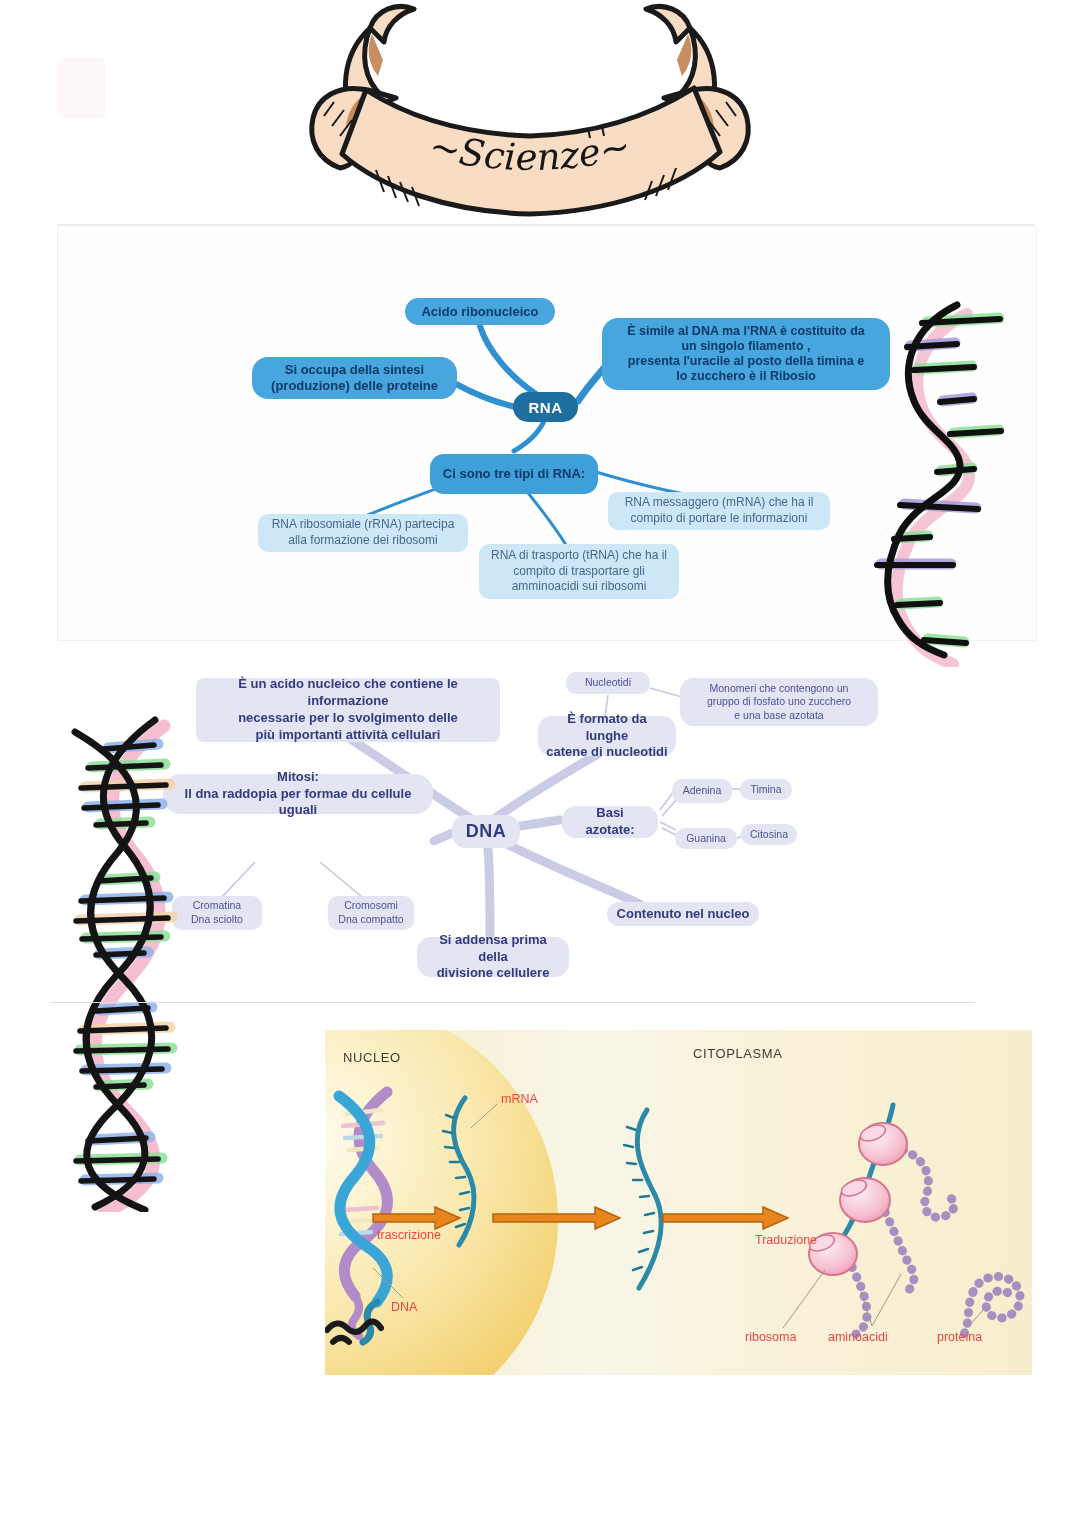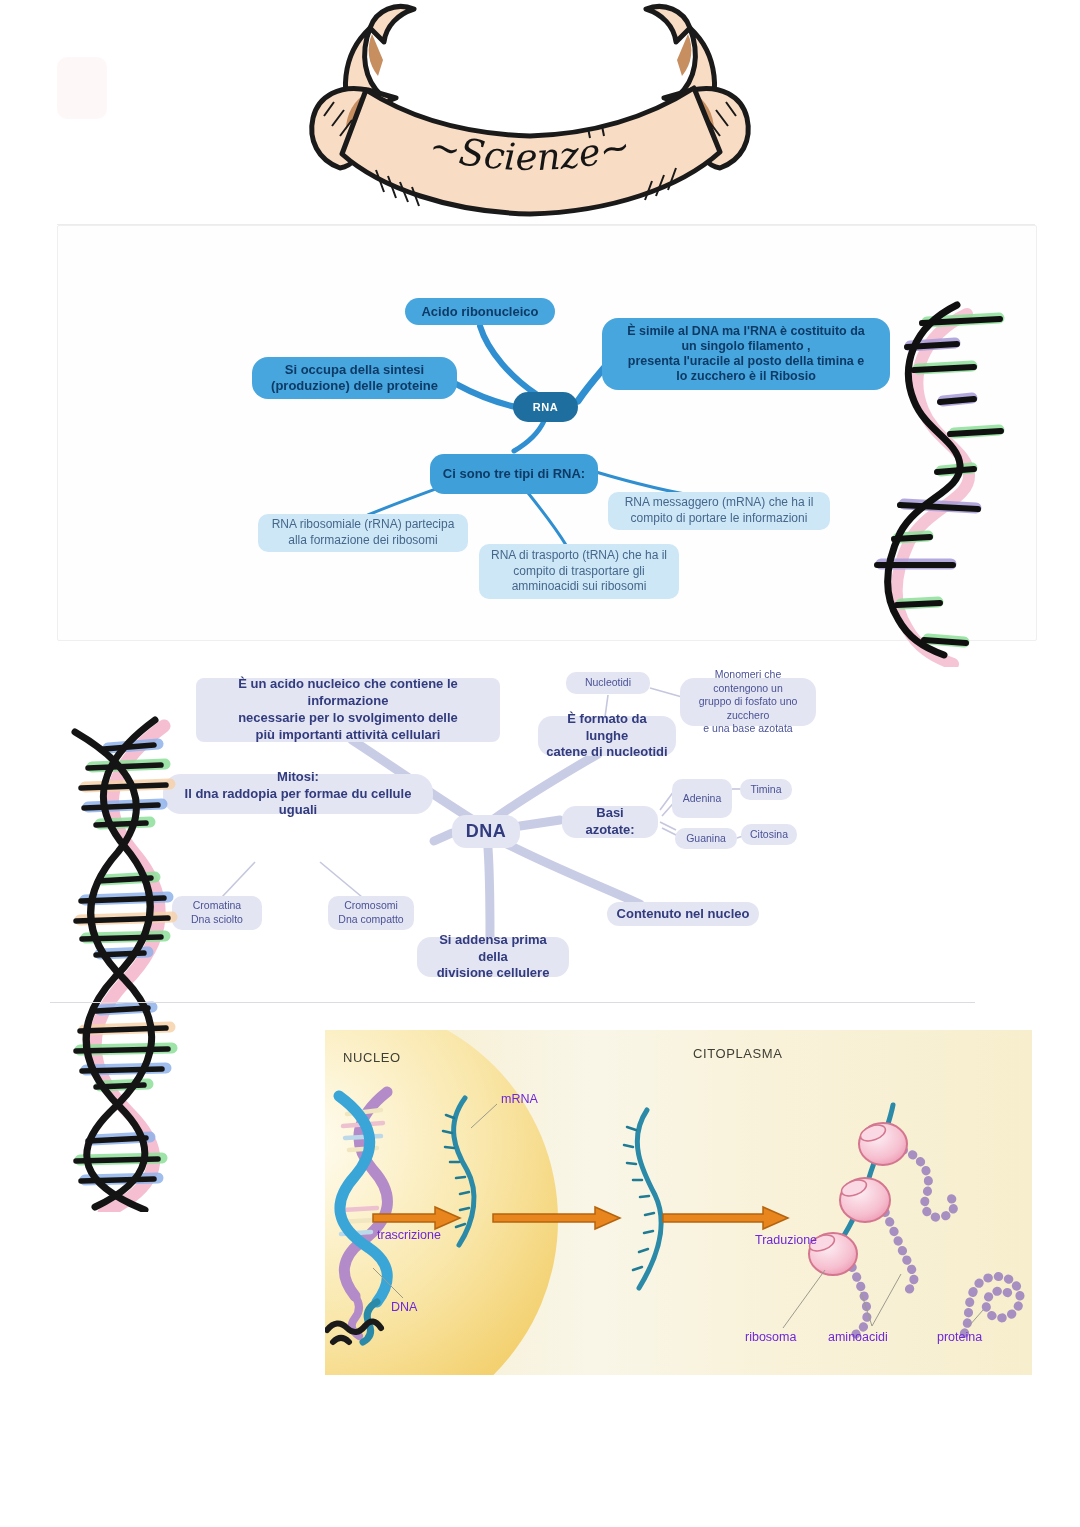--- a/index.html
+++ b/index.html
@@ -2,30 +2,30 @@
 <html><head>
 <meta charset="utf-8">
 <style>
   html,body{margin:0;padding:0;background:#fff;}
   #page{position:relative;width:1080px;height:1527px;background:#ffffff;overflow:hidden;
         font-family:"Liberation Sans",sans-serif;}
   .node{position:absolute;display:flex;align-items:center;justify-content:center;
         text-align:center;white-space:pre-line;box-sizing:border-box;padding:2px 8px;
         border-radius:14px;}
   .blue-mid{background:#47a6de;color:#0e3a66;font-weight:bold;font-size:13px;line-height:1.22;}
-  .blue-dark{background:#1e6f9f;color:#ffffff;font-weight:bold;font-size:11px;border-radius:15px;letter-spacing:.5px;}
+  .blue-dark{background:#1e6f9f;color:#ffffff;font-weight:bold;font-size:15px;border-radius:15px;letter-spacing:.5px;}
   .blue-light{background:#cde7f7;color:#45678a;font-size:12px;line-height:1.3;border-radius:10px;}
   .lav{background:#e4e5f2;color:#313b7e;font-weight:bold;font-size:13px;line-height:1.3;}
   .lav-big{font-size:18px;letter-spacing:.5px;}
   .lav-small{background:#e4e5f2;color:#4a5296;font-size:10.5px;line-height:1.3;font-weight:normal;border-radius:10px;}
   .svg-abs{position:absolute;}
   .divider{position:absolute;height:0;border-top:1.5px solid #ececec;}
   .card{position:absolute;border:1px solid #efefef;background:#fffefe;border-radius:2px;}
   .dlabel{position:absolute;color:#3e3e35;font-size:13px;letter-spacing:.6px;}
-  .dlabel-small{position:absolute;color:#6d28d9;font-size:12.5px;}
+  .dlabel-small{position:absolute;color:#ef4444;font-size:12.5px;}
   .watermark{position:absolute;left:57px;top:57px;width:50px;height:62px;border-radius:10px;
              background:#fbf0f2;opacity:.55;}
 </style>
 </head>
 <body>
 
 <div id="page">
 
   <div class="watermark"></div>
 
@@ -145,28 +145,28 @@
         <path d="M737,838 L743,836"></path>
       <path d="M255,862 L222,897"></path>
         <path d="M320,862 L362,897"></path>
     </g>
   </svg>
 
   <div class="node lav" style="left:196px;top:678px;width:304px;height:64px;border-radius:8px;">È un acido nucleico che contiene le informazione
 necessarie per lo svolgimento delle
 più importanti attività cellulari</div>
   <div class="node lav-small" style="left:566px;top:672px;width:84px;height:22px;">Nucleotidi</div>
-  <div class="node lav-small" style="left:680px;top:678px;width:136px;height:48px;border-radius:14px;">Monomeri che contengono un
+  <div class="node lav-small" style="left:680px;top:678px;width:198px;height:48px;border-radius:14px;">Monomeri che contengono un
 gruppo di fosfato uno zucchero
 e una base azotata</div>
   <div class="node lav" style="left:538px;top:716px;width:138px;height:40px;">È formato da lunghe
 catene di nucleotidi</div>
   <div class="node lav lav-big" style="left:452px;top:815px;width:68px;height:33px;">DNA</div>
   <div class="node lav" style="left:562px;top:806px;width:96px;height:32px;">Basi azotate:</div>
-  <div class="node lav-small" style="left:672px;top:779px;width:60px;height:39px;">Adenina</div>
+  <div class="node lav-small" style="left:672px;top:779px;width:60px;height:24px;">Adenina</div>
   <div class="node lav-small" style="left:740px;top:779px;width:52px;height:21px;">Timina</div>
   <div class="node lav-small" style="left:675px;top:828px;width:62px;height:21px;">Guanina</div>
   <div class="node lav-small" style="left:741px;top:824px;width:56px;height:21px;">Citosina</div>
   <div class="node lav" style="left:163px;top:774px;width:270px;height:40px;border-radius:18px;">Mitosi:
 Il dna raddopia per formae du cellule uguali</div>
   <div class="node lav-small" style="left:172px;top:896px;width:90px;height:34px;">Cromatina
 Dna sciolto</div>
   <div class="node lav-small" style="left:328px;top:896px;width:86px;height:34px;">Cromosomi
 Dna compatto</div>
   <div class="node lav" style="left:607px;top:902px;width:152px;height:24px;">Contenuto nel nucleo</div>

